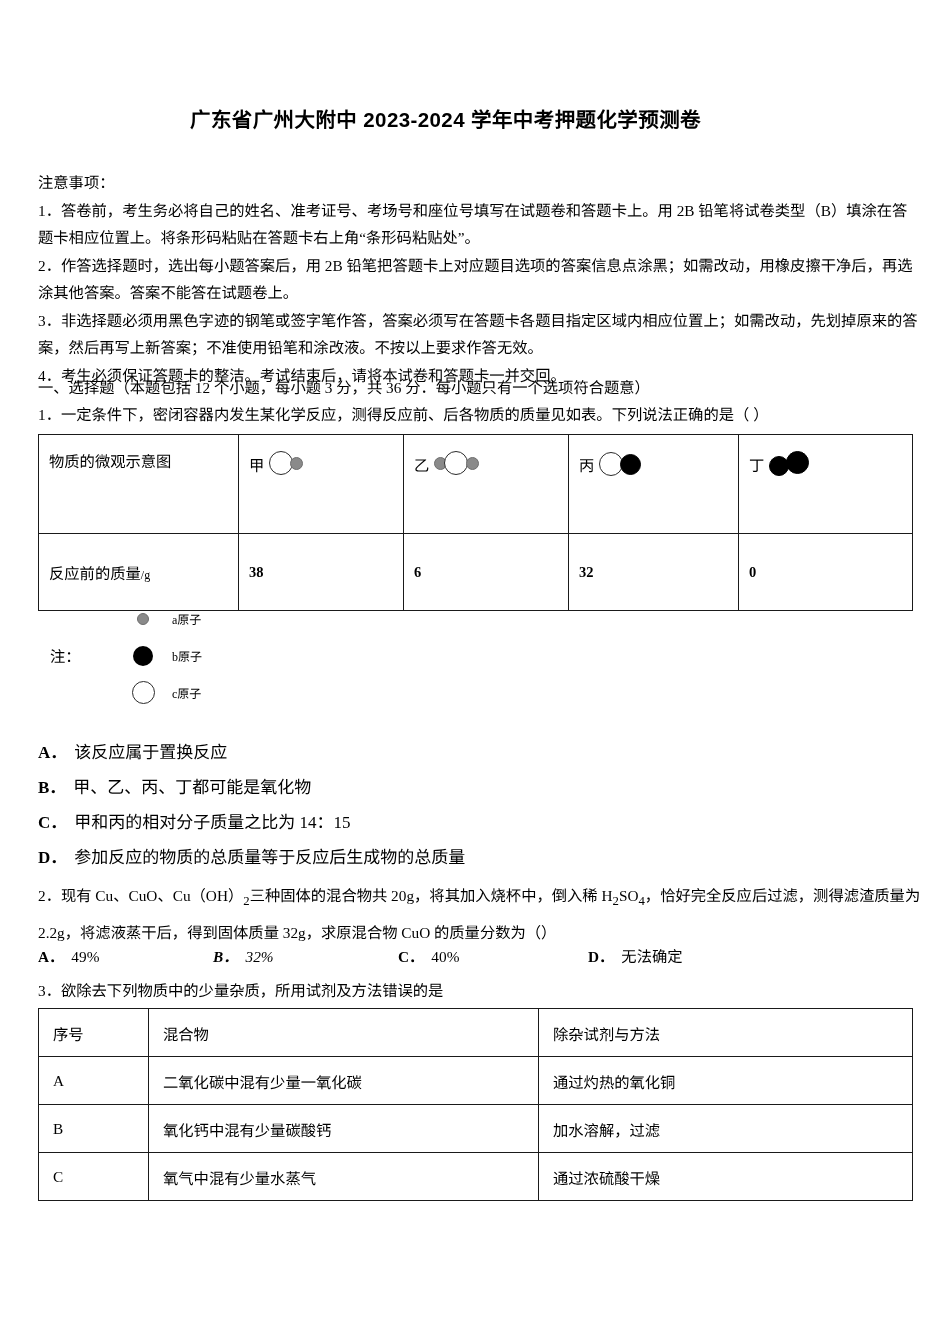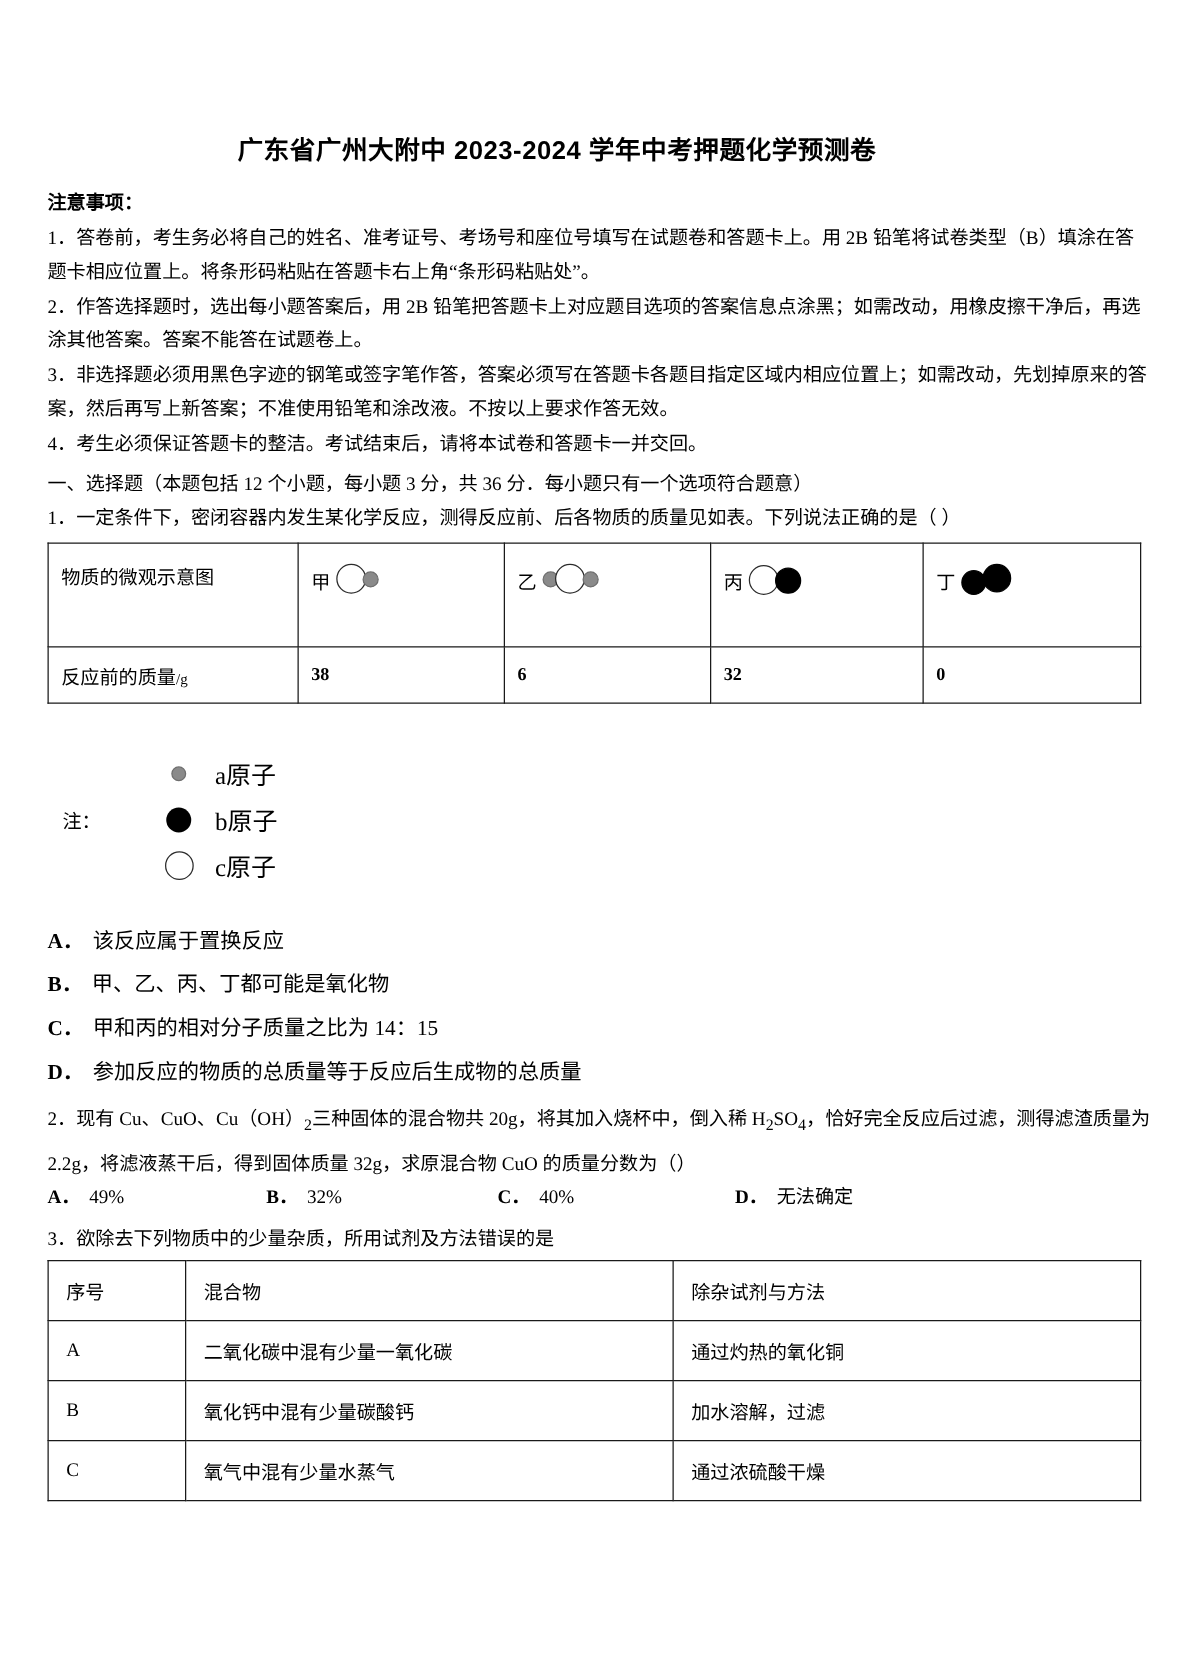--- a/index.html
+++ b/index.html
@@ -38,21 +38,21 @@
 
   
   .notice {
     position: absolute;
     left: 38px;
     top: 149px;
     width: 880px;
     font-size: 15.3px;
     line-height: 27.5px;
   }
-  .notice-head { font-weight: bold; }
+  .notice-head { font-weight: normal; margin-top: 20px; }
   .notice-line { white-space: normal; }
 
   
   .sec-head {
     position: absolute;
     left: 38px;
     top: 374px;
     font-size: 15.3px;
     line-height: 27px;
     white-space: nowrap;
@@ -71,21 +71,21 @@
     position: absolute;
     left: 38px;
     top: 434px;
     width: 874px;
     border-collapse: collapse;
     table-layout: fixed;
     font-size: 15.3px;
   }
   .tbl1 td {
     border: 1.4px solid #1a1a1a;
-    padding: 0 10px;
+    padding: 16px 10px;
     vertical-align: middle;
   }
   .tbl1 .r-head td { height: 68px; vertical-align: top; padding-top: 14px; }
   .tbl1 .r-data td { height: 44px; }
   .tbl1 .c0 { width: 200px; }
   .tbl1 .c1 { width: 165px; }
   .tbl1 .c2 { width: 165px; }
   .tbl1 .c3 { width: 170px; }
   .tbl1 .c4 { width: 174px; }
   .tbl1 .lbl { font-size: 15.3px; }
@@ -168,21 +168,21 @@
   .sw {
     border-radius: 50%;
     box-sizing: border-box;
     display: block;
   }
   .sw-a { width: 12px; height: 12px; background: #8a8a8a; border: 1px solid #6e6e6e; }
   .sw-b { width: 20px; height: 20px; background: #000000; }
   .sw-c { width: 23px; height: 23px; background: #ffffff; border: 1.3px solid #2b2b2b; }
   .legend-text {
     margin-left: 12px;
-    font-size: 20px;
+    font-size: 12px;
   }
 
   
   .opts1 {
     position: absolute;
     left: 38px;
     top: 735px;
     font-size: 17px;
   }
   .opts1 .opt {
@@ -206,21 +206,21 @@
     left: 38px;
     top: 944px;
     width: 884px;
     font-size: 15.3px;
     white-space: nowrap;
   }
   .q2-opts .o {
     display: inline-block;
   }
   .q2-opts .o1 { width: 175px; }
-  .q2-opts .o2 { width: 185px; }
+  .q2-opts .o2 { width: 185px; font-style: italic; }
   .q2-opts .o3 { width: 190px; }
 
   
   .q3-stem {
     position: absolute;
     left: 38px;
     top: 978px;
     font-size: 15.3px;
     white-space: nowrap;
   }

